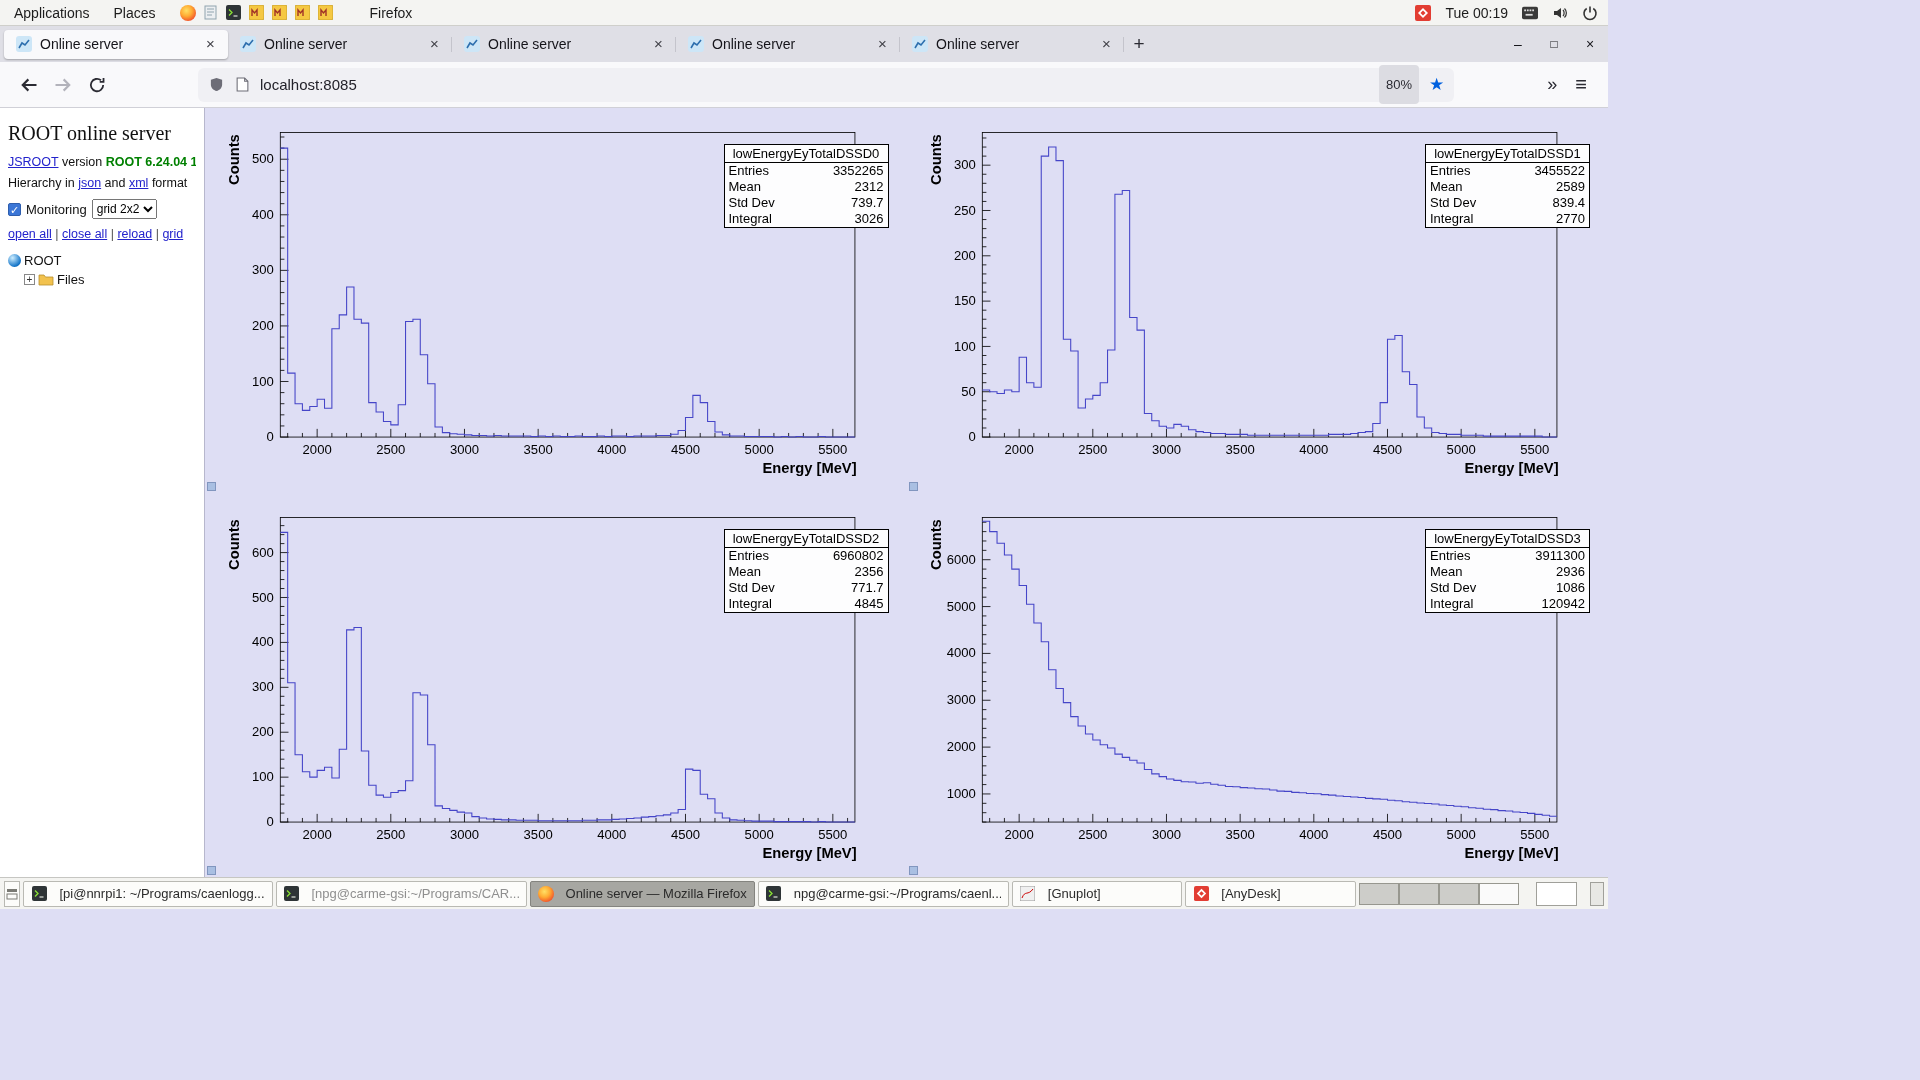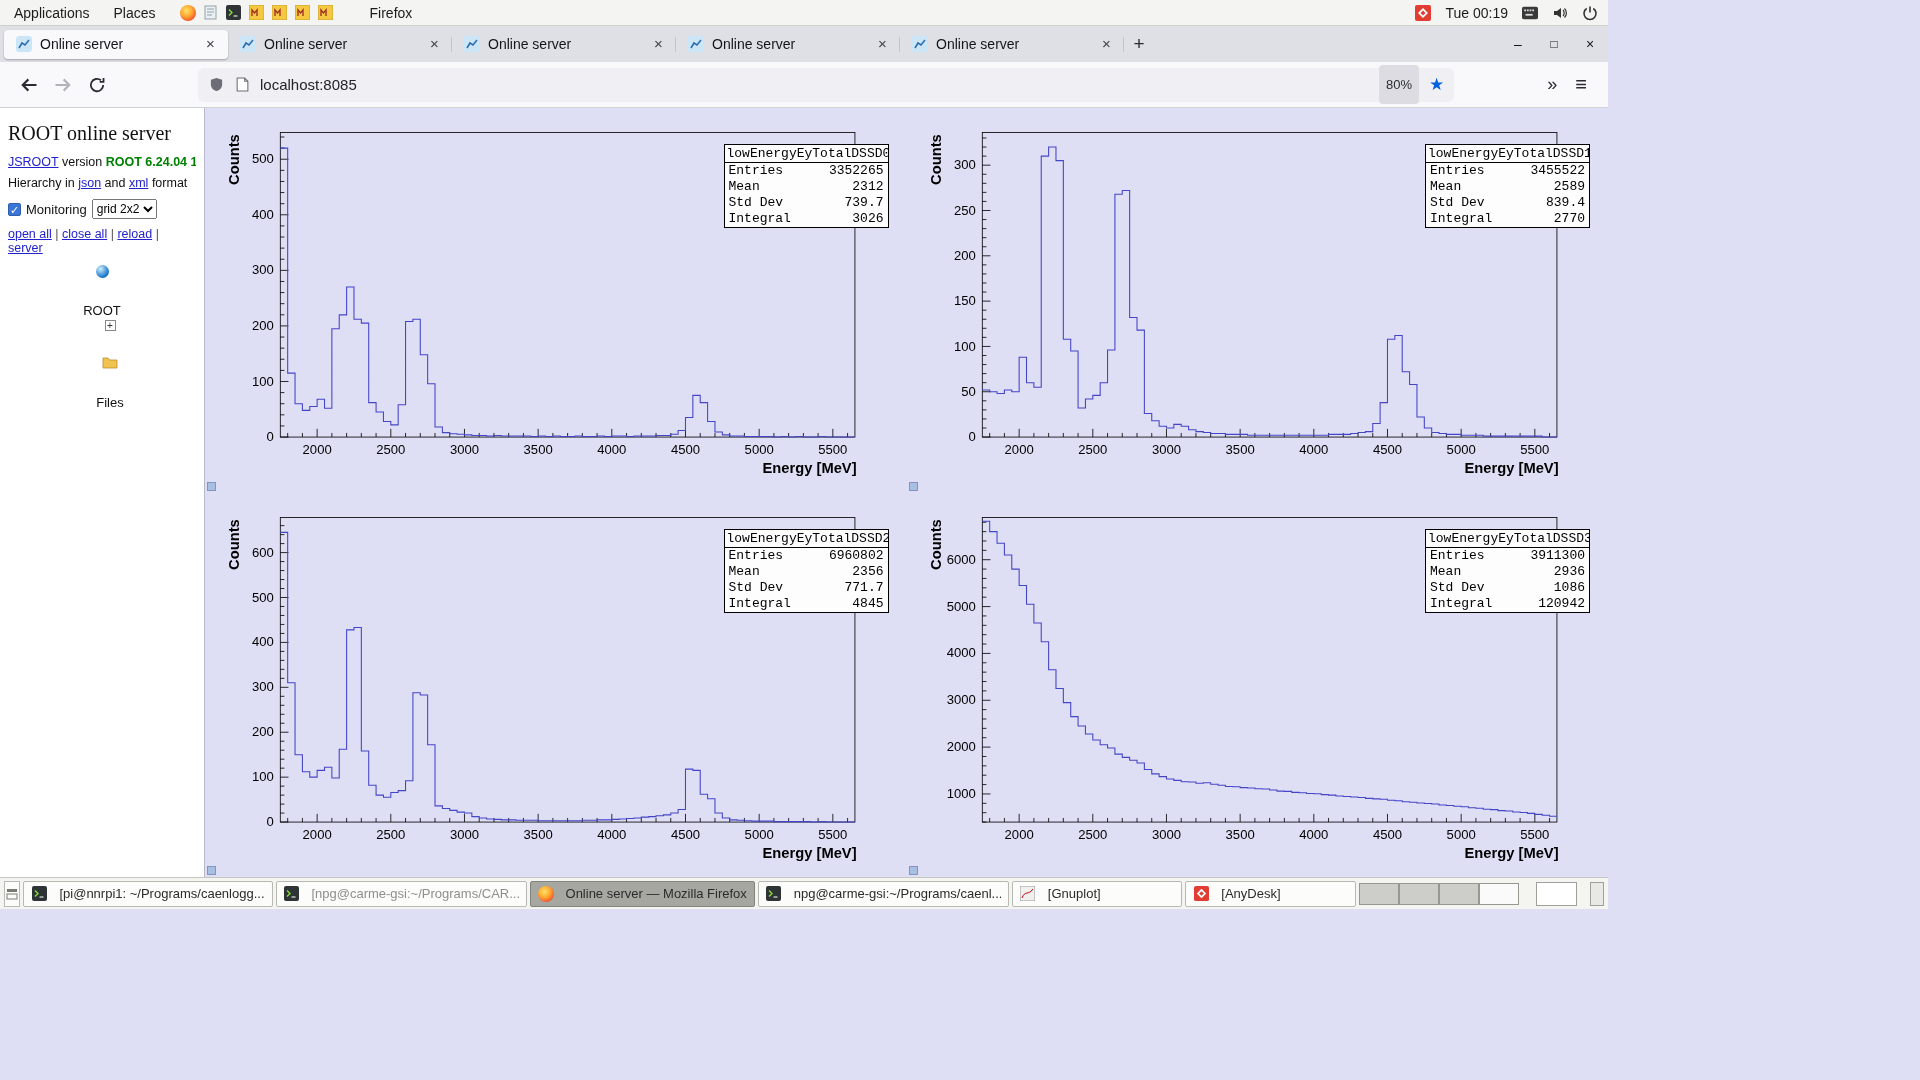--- a/index.html
+++ b/index.html
@@ -44,30 +44,30 @@
   .sidebar { width:205px; flex:0 0 auto; background:#fff; border-right:1px solid #b7b7cd; padding:14px 8px 0 8px; font-size:13px; color:#111; overflow:hidden; }
   .sb-title { font-family:"Liberation Serif", serif; font-size:20px; font-weight:400; margin-bottom:10px; white-space:nowrap; }
   .sb-line { white-space:nowrap; overflow:hidden; margin-bottom:7px; font-size:12.5px; }
   a.sb-link { color:#2222cc; text-decoration:underline; cursor:pointer; }
   .sb-version { color:#008000; font-weight:700; }
   .sb-monitor { display:flex; align-items:center; gap:5px; margin:9px 0 8px 0; }
   .checkbox { width:13px; height:13px; background:#3b76d6; border:1px solid #2e5eae; border-radius:2px; color:#fff; font-size:11px; line-height:12px; text-align:center; flex:0 0 auto; }
   .layout-select { font-size:12px; height:20px; }
   .sb-links { margin-bottom:10px; font-size:12.5px; }
   .sep { color:#555; }
-  .tree-row { display:flex; align-items:center; gap:23px; line-height:19px;flex-direction:column; }
+  .tree-row { display:flex; align-items:center; gap:3px; line-height:19px; }
   .tree-row.indent { padding-left:16px; }
   .sphere-icon { width:13px; height:13px; border-radius:50%; background:radial-gradient(circle at 35% 30%, #cdeeff, #1273c7 70%, #0a4f8c); display:inline-block; flex:0 0 auto; }
   .expander { width:11px; height:11px; border:1px solid #888; font-size:10px; line-height:9px; text-align:center; color:#333; background:#fff; flex:0 0 auto; }
 
   .plots { flex:1; display:grid; grid-template-columns:1fr 1fr; grid-template-rows:1fr 1fr; background:#dedef4; }
   .plot-panel { position:relative; overflow:hidden; }
   .plot-svg { display:block; width:100%; height:100%; }
   .plot-svg text { font-family:"Liberation Sans", sans-serif; fill:#000; }
-  .statbox { position:absolute; top:36px; right:18px; width:165px; background:#fdfdfe; border:1px solid #000; font-size:13px; color:#000;font-family:Liberation Mono, monospace; }
+  .statbox { position:absolute; top:36px; right:18px; width:165px; background:#fdfdfe; border:1px solid #000; font-size:13px; color:#000; }
   .statbox-title { text-align:center; border-bottom:1px solid #000; line-height:17px; white-space:nowrap; overflow:hidden; padding:0 2px; }
   .statrow { display:flex; justify-content:space-between; line-height:16px; padding:0 4px; }
   .resize-handle { position:absolute; left:2px; bottom:2px; width:9px; height:9px; background:#a9bfe2; border:1px solid #8196bf; }
 
   
   .taskbar { height:32px; background:#f4f4f1; border-top:1px solid #c6c6c2; display:flex; align-items:center; gap:3px; padding:0 4px; flex:0 0 auto; }
   .task-mini { width:24px; height:26px; border:1px solid #b9b9b3; background:#fcfcfa; display:flex; align-items:center; justify-content:center; }
   .task-btn { width:251px; height:26px; border:1px solid #b9b9b3; background:#fcfcfa; border-radius:2px; display:flex; align-items:center; gap:12px; padding:0 7px; font-size:13px; color:#2b2b2b; }
   .task-label { white-space:nowrap; overflow:hidden; }
   .task-btn.active { background:#a7a7a2; border-color:#84847f; }
@@ -284,21 +284,21 @@
           <span>Monitoring</span>
           <select class="layout-select"><option>grid 2x2</option></select>
         </div>
         <div class="sb-links">
           <a class="sb-link">open all</a>
           <span class="sep">|</span>
           <a class="sb-link">close all</a>
           <span class="sep">|</span>
           <a class="sb-link">reload</a>
           <span class="sep">|</span>
-          <a class="sb-link">server</a>
+          <a class="sb-link">grid</a>
         </div>
         <div class="tree-row">
           <span class="sphere-icon"></span>
           <span>ROOT</span>
         </div>
         <div class="tree-row indent">
           <span class="expander">+</span>
           <span class="icon16">
               <svg width="16" height="13" viewBox="0 0 16 13">
                 <path d="M1 2h5l1.5 2H15v8H1z" fill="#f2c24e" stroke="#b8912f" stroke-width="0.8"></path>

